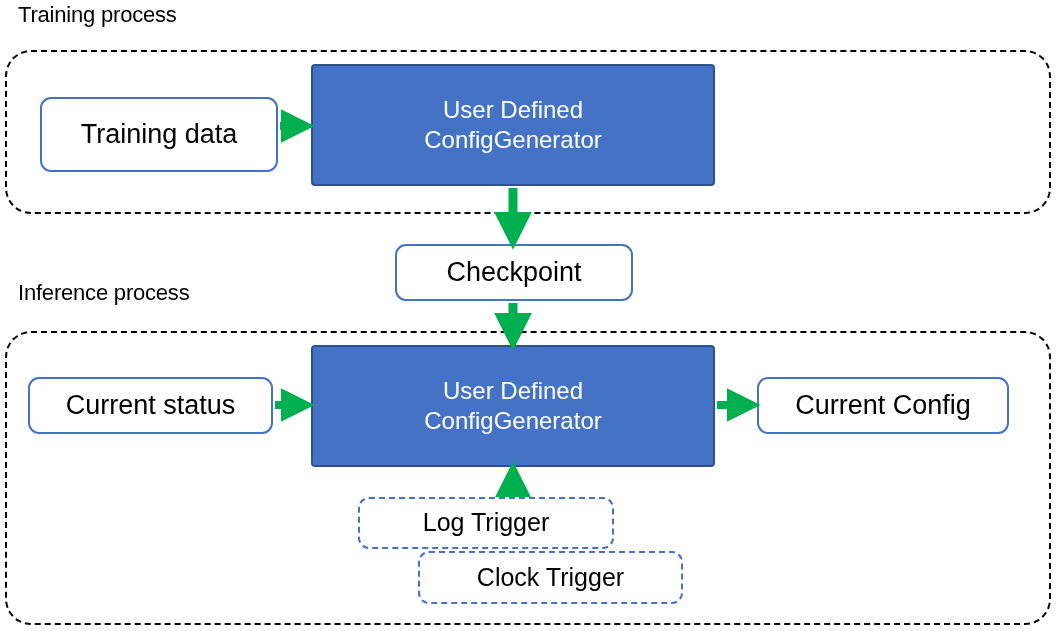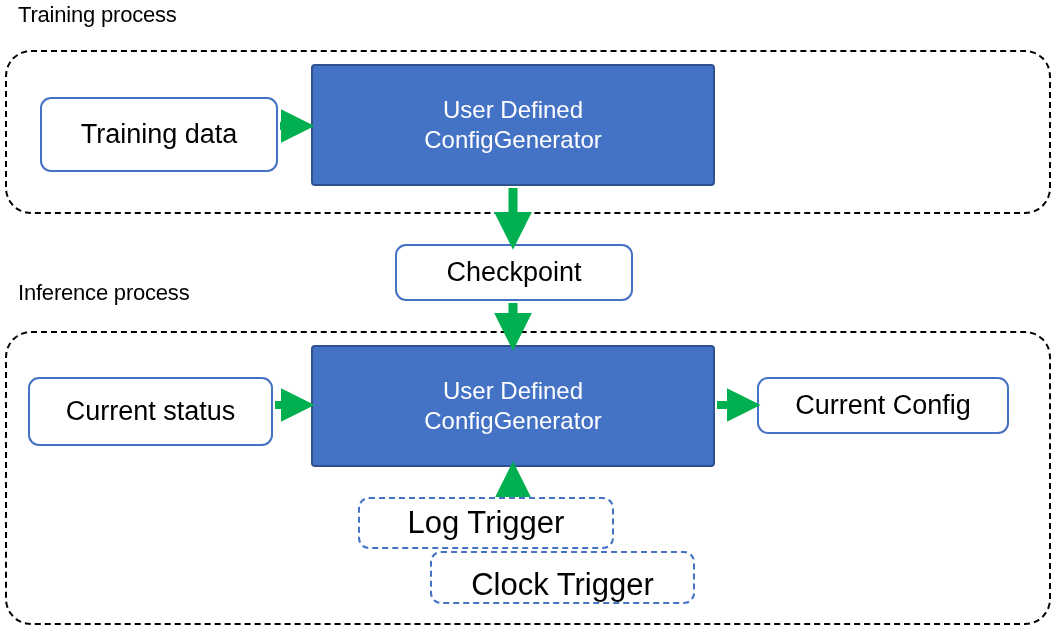--- a/index.html
+++ b/index.html
@@ -83,34 +83,34 @@
   .node-dashed {
     position: absolute;
     box-sizing: border-box;
     display: flex;
     align-items: center;
     justify-content: center;
     background: #ffffff;
     border: 2.2px dashed #4472C4;
     border-radius: 11px;
     color: #000000;
-    font-size: 31px;
+    font-size: 25px;
     line-height: 1.1;
     white-space: nowrap;
   }
 
   
   #node-training-data   { left: 40px;  top: 97px;  width: 238px; height: 75px; }
   #node-train-generator { left: 311px; top: 64px;  width: 404px; height: 122px; }
   #node-checkpoint      { left: 395px; top: 244px; width: 238px; height: 57px; }
-  #node-current-status  { left: 28px;  top: 377px; width: 245px; height: 69px; }
+  #node-current-status  { left: 28px;  top: 377px; width: 245px; height: 57px; }
   #node-infer-generator { left: 311px; top: 345px; width: 404px; height: 122px; }
   #node-output-config   { left: 757px; top: 377px; width: 252px; height: 57px; }
   #node-log-trigger     { left: 358px; top: 497px; width: 256px; height: 52px; z-index: 3; }
-  #node-clock-trigger   { left: 430px; top: 551px; width: 265px; height: 53px; z-index: 4; align-items: flex-end; }
+  #node-clock-trigger   { left: 418px; top: 551px; width: 265px; height: 53px; z-index: 4; }
 
   
   #connectors {
     position: absolute;
     left: 0;
     top: 0;
     width: 1057px;
     height: 631px;
     pointer-events: none;
     z-index: 2;

